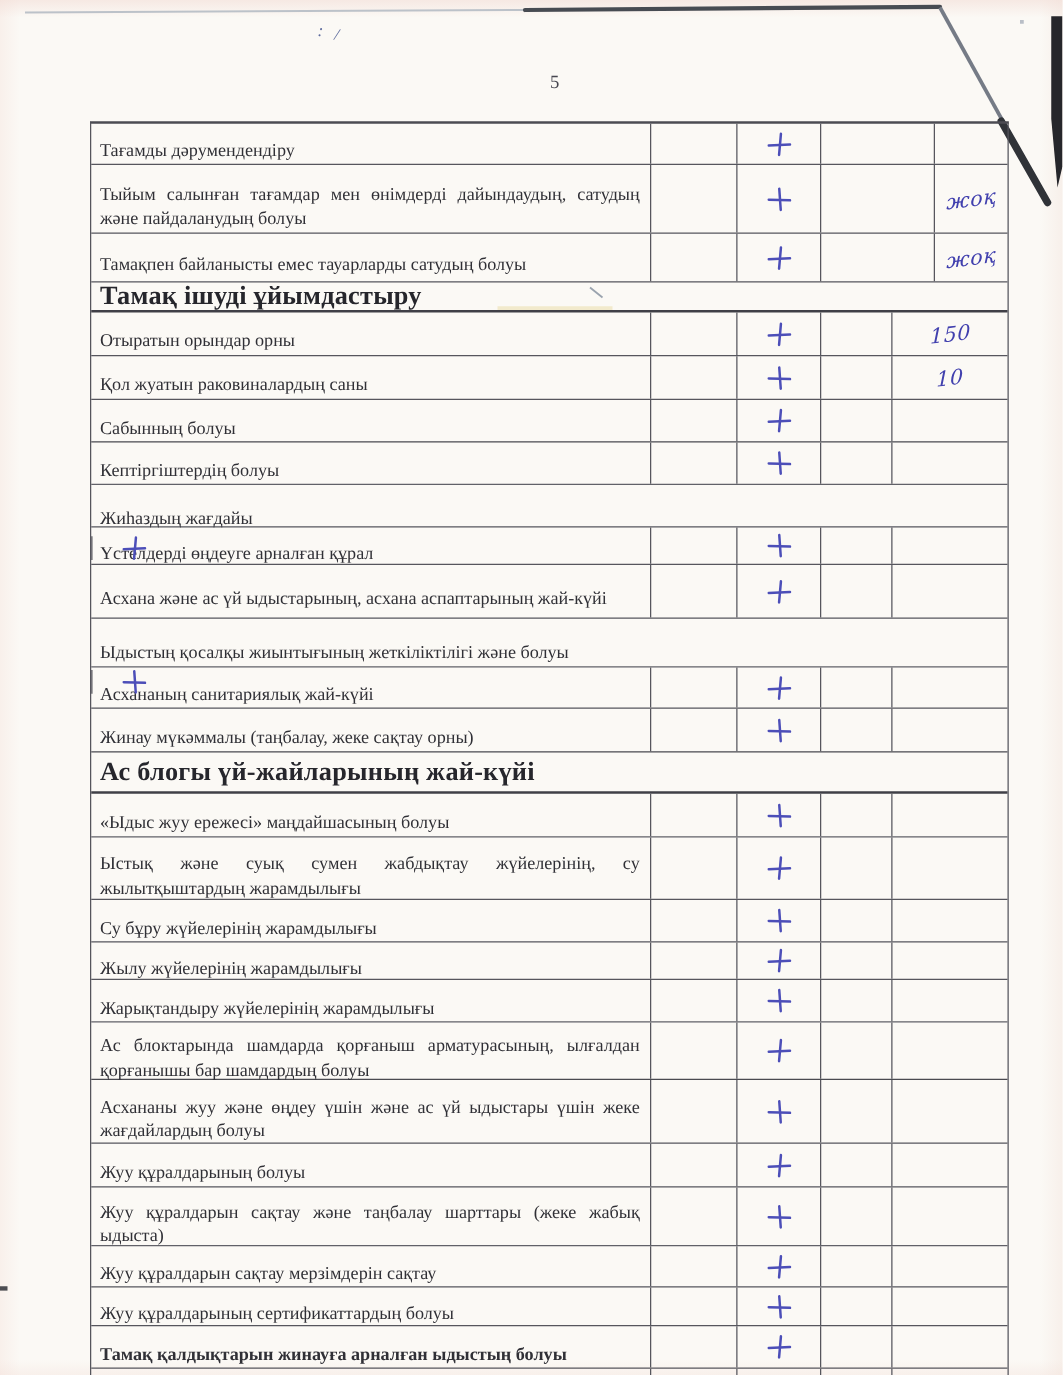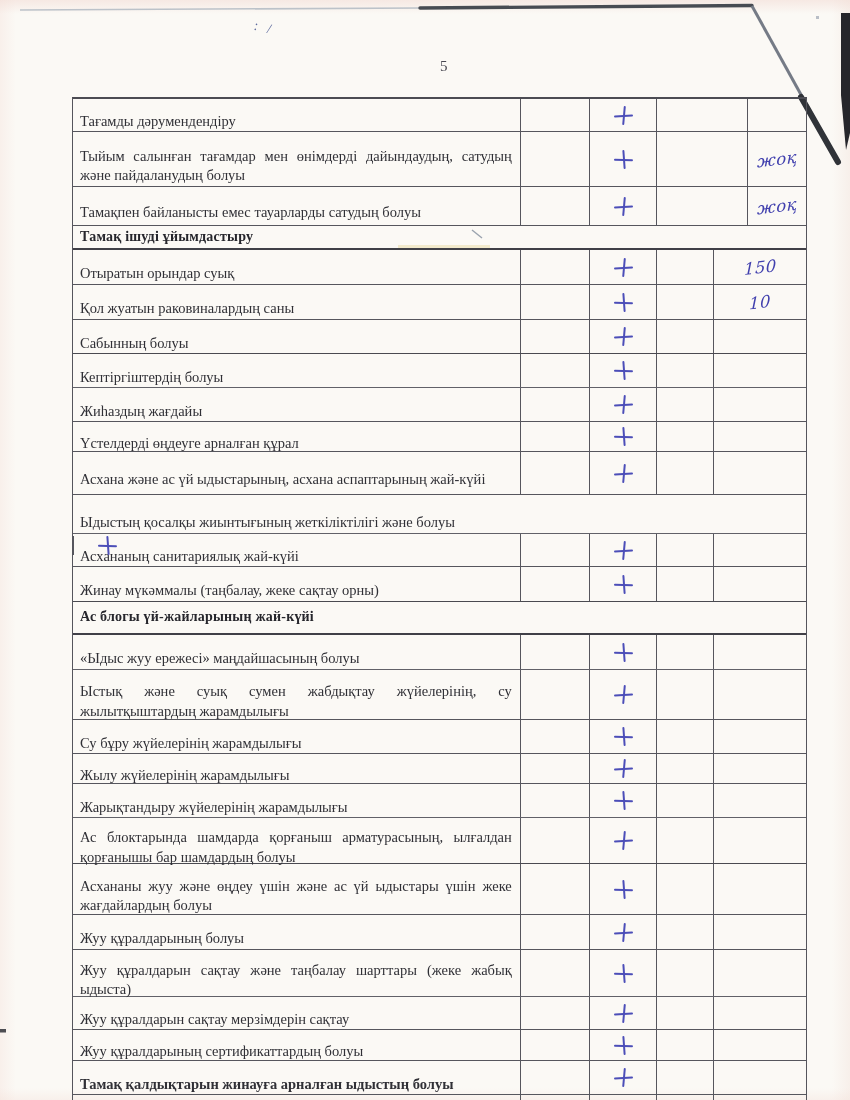--- a/index.html
+++ b/index.html
@@ -54,21 +54,21 @@
   .c4{width:57px;border-left:1px solid #56565d;}
   .c5{width:93px;border-left:1px solid #56565d;}
   
   .frag-top .c4{width:91px;}
   .frag-top .c5{width:59px;}
   .section-header{
     box-sizing:border-box;
     display:flex;align-items:center;
     padding:2px 8px 3px 7px;
     border-bottom:2px solid #404047;
-    font-weight:bold;font-size:14px;color:#26262c;
+    font-weight:bold;font-size:21px;color:#26262c;
     letter-spacing:.2px;
   }
   
   .plus{position:relative;width:19px;height:19px;display:inline-block;}
   .plus::before{
     content:"";position:absolute;left:0;top:9px;width:19px;height:1.6px;
     background:#4c4eb8;transform:rotate(-3deg);border-radius:1px;
   }
   .plus::after{
     content:"";position:absolute;left:9px;top:0;width:1.6px;height:19px;
@@ -137,21 +137,21 @@
         </div>
         <div class="cell c4"></div>
         <div class="cell c5">
           <span class="note">жоқ</span>
         </div>
       </div>
       <div class="section-header" style="height: 24px;">
         <span>Тамақ ішуді ұйымдастыру</span>
       </div>
       <div class="row" style="height: 35px;">
-        <div class="cell c-label">Отыратын орындар суық</div>
+        <div class="cell c-label">Отыратын орындар орны</div>
         <div class="cell c2"></div>
         <div class="cell c3">
           <span class="plus"></span>
         </div>
         <div class="cell c4"></div>
         <div class="cell c5">
           <span class="note">150</span>
         </div>
       </div>
       <div class="row" style="height: 35px;">
@@ -176,21 +176,21 @@
       </div>
       <div class="row" style="height: 34px; justify-content: center;">
         <div class="cell c-label">Кептіргіштердің болуы</div>
         <div class="cell c2"></div>
         <div class="cell c3">
           <span class="plus"></span>
         </div>
         <div class="cell c4"></div>
         <div class="cell c5"></div>
       </div>
-      <div class="row" style="height: 34px;">
+      <div class="row" style="height: 34px; flex-direction: column;">
         <div class="cell c-label">Жиһаздың жағдайы</div>
         <div class="cell c2"></div>
         <div class="cell c3">
           <span class="plus"></span>
         </div>
         <div class="cell c4"></div>
         <div class="cell c5"></div>
       </div>
       <div class="row" style="height: 30px;">
         <div class="cell c-label">Үстелдерді өңдеуге арналған құрал</div>

